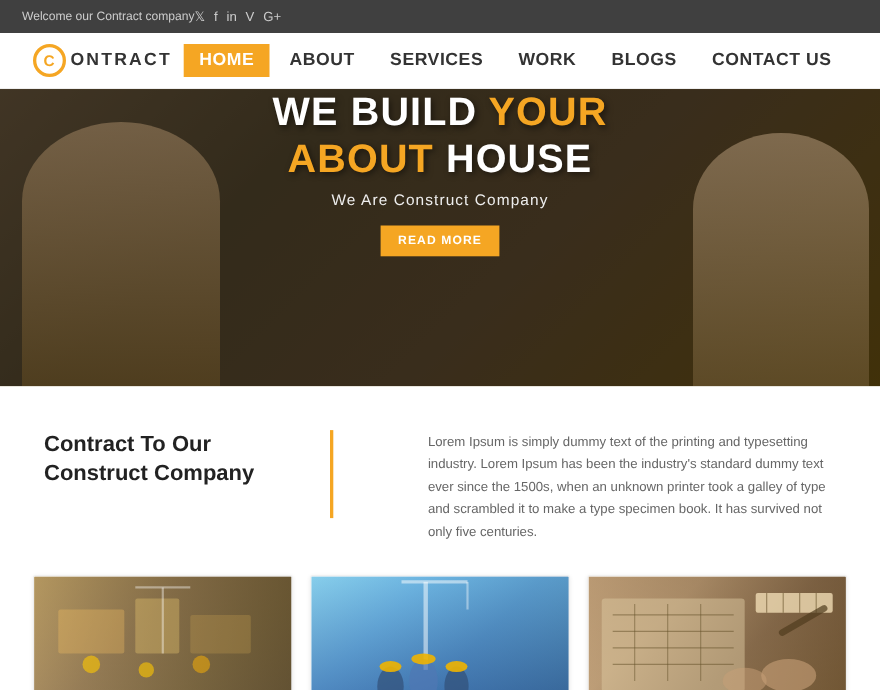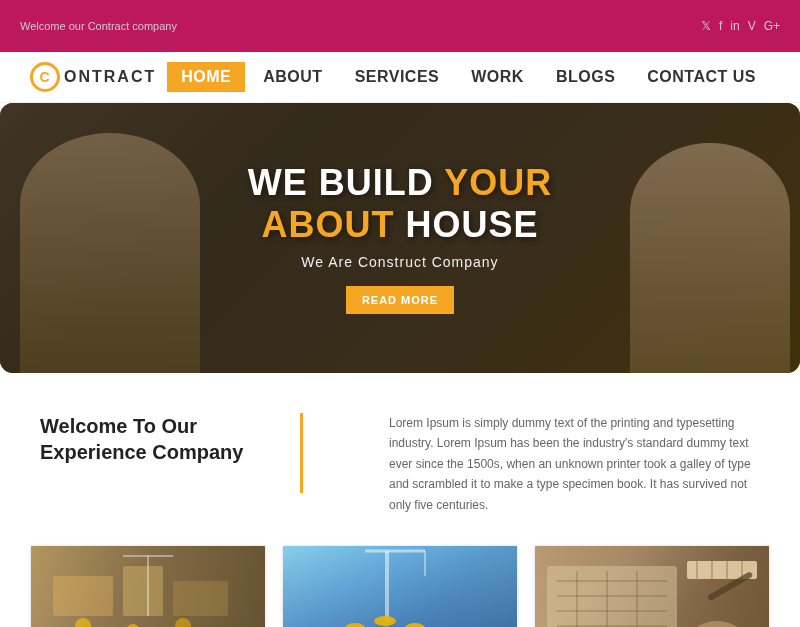--- a/index.html
+++ b/index.html
@@ -1,25 +1,24 @@
 <!DOCTYPE html>
 <html><head>
   <meta charset="utf-8">
   <style>
     * { margin: 0; padding: 0; box-sizing: border-box; }
     body { font-family: Arial, sans-serif; width: 800px; overflow-x: hidden; background: #fff; }
 
     
     .top-bar {
-      background: #be185d;
+      background: #404040;
       color: #ccc;
       font-size: 11px;
-      padding: 19px 20px;
-      display: flex;
-      justify-content: space-between;
+      padding: 8px 20px;
+      display: flex;
       align-items: center;
     }
     .top-bar-social { display: flex; gap: 8px; }
     .social-icon {
       color: #ccc;
       font-size: 12px;
       cursor: pointer;
     }
 
     
@@ -70,24 +69,22 @@
     }
 
     
     .hero {
       position: relative;
       height: 270px;
       background: linear-gradient(rgba(0,0,0,0.45), rgba(0,0,0,0.45)),
         
         #8B6914;
       display: flex;
-      align-items: center;
       justify-content: center;
       overflow: hidden;
-      border-radius: 13px;
     }
     .hero-bg {
       position: absolute;
       inset: 0;
       background:
         
         linear-gradient(135deg, #8B7355 0%, #6B5B3E 30%, #7a6040 60%, #8B6914 100%);
       opacity: 0.85;
     }
     .hero-overlay {
@@ -295,21 +292,21 @@
     <div class="hero-title-line2">
       <span>ABOUT</span> HOUSE
     </div>
     <div class="hero-subtitle">We Are Construct Company</div>
     <button class="hero-btn">READ MORE</button>
   </div>
 </div>
 
 <div class="welcome-section">
   <div class="welcome-left">
-    <div class="welcome-title">Welcome To Our Experience Company</div>
+    <div class="welcome-title">Contract To Our Construct Company</div>
   </div>
   <div class="welcome-divider"></div>
   <div class="welcome-text">Lorem Ipsum is simply dummy text of the printing and typesetting industry. Lorem Ipsum has been the industry's standard dummy text ever since the 1500s, when an unknown printer took a galley of type and scrambled it to make a type specimen book. It has survived not only five centuries.</div>
 </div>
 
 <div class="cards-section">
 
   <div class="card">
     <div class="card-img-placeholder card-img-construction">
       

